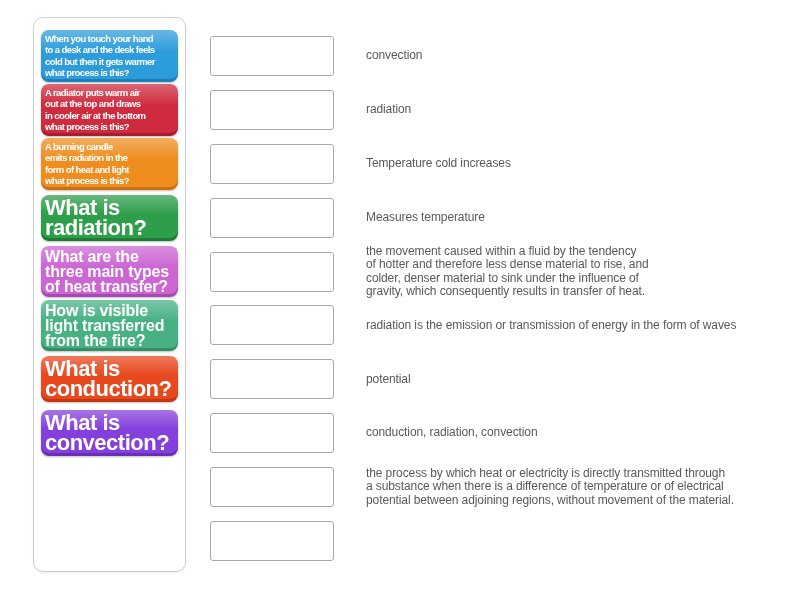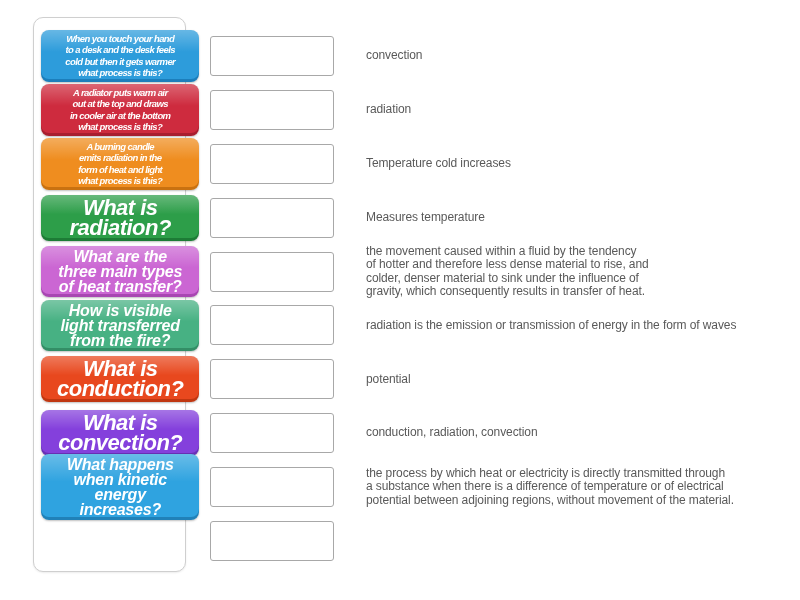--- a/index.html
+++ b/index.html
@@ -29,27 +29,26 @@
   }
 
   .left-col  { left: 41px;  top: 29px; width: 137px; align-items: center; }
   .mid-col   { left: 210px; top: 36px; align-items: start; }
   .right-col { left: 366px; top: 29px; width: 450px; align-items: center; }
 
   .card {
     border-radius: 8px;
     color: #ffffff;
     font-weight: bold;
-    text-align: center;
+    text-align: left;
     white-space: pre-line;
-    padding: 3px 16px;
+    padding: 3px 4px;
     background-color: var(--c, #888);
     background-image: linear-gradient(rgba(255,255,255,0.28), rgba(255,255,255,0) 42%);
     box-shadow: inset 0 -3px 0 var(--d, #555), 0 1px 2px rgba(0,0,0,0.25);
-    font-style: italic;
   }
   .sz-sm { font-size: 9.5px;  line-height: 11.5px; letter-spacing: -0.6px; }
   .sz-md { font-size: 16px; line-height: 15px; letter-spacing: -0.2px; }
   .sz-lg { font-size: 22px;   line-height: 20px;   letter-spacing: -0.5px; }
 
   .dropzone {
     width: 122px; height: 38px;
     background: #ffffff;
     border: 1px solid #a8a8a8;
     border-radius: 3px;
@@ -88,23 +87,20 @@
     <div class="card sz-md" style="--c: #CB66D3; --d: #A846B2;">What are the
 three main types
 of heat transfer?</div>
     <div class="card sz-md" style="--c: #47B183; --d: #338E66;">How is visible
 light transferred
 from the fire?</div>
     <div class="card sz-lg" style="--c: #E8481E; --d: #C03711;">What is
 conduction?</div>
     <div class="card sz-lg" style="--c: #8440DC; --d: #6930B5;">What is
 convection?</div>
-    <div class="card sz-md" style="--c: #2FA3E0; --d: #2081B8;">What happens
-when kinetic
-energy increases?</div>
   </div>
 
   <div class="col mid-col">
     <div class="dropzone"></div>
     <div class="dropzone"></div>
     <div class="dropzone"></div>
     <div class="dropzone"></div>
     <div class="dropzone"></div>
     <div class="dropzone"></div>
     <div class="dropzone"></div>

